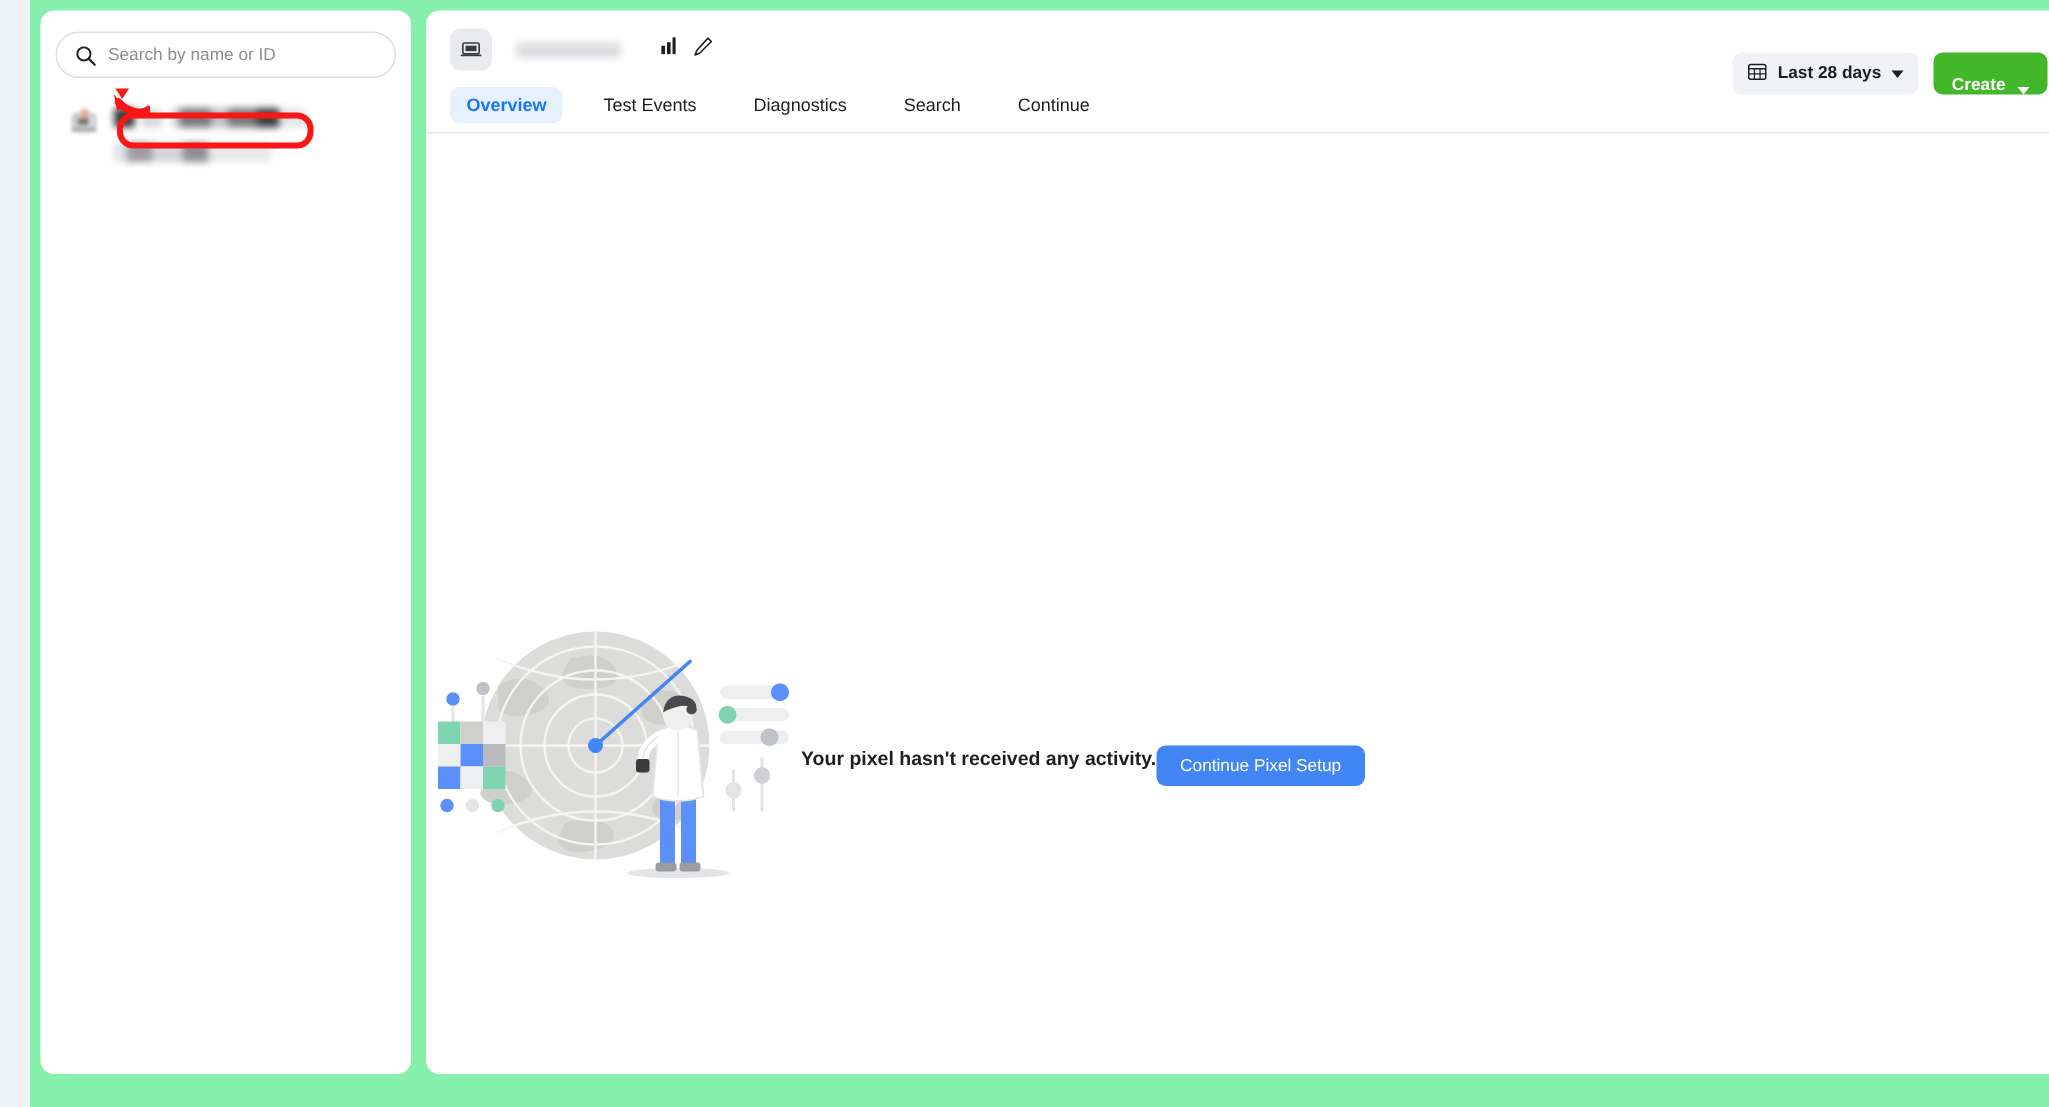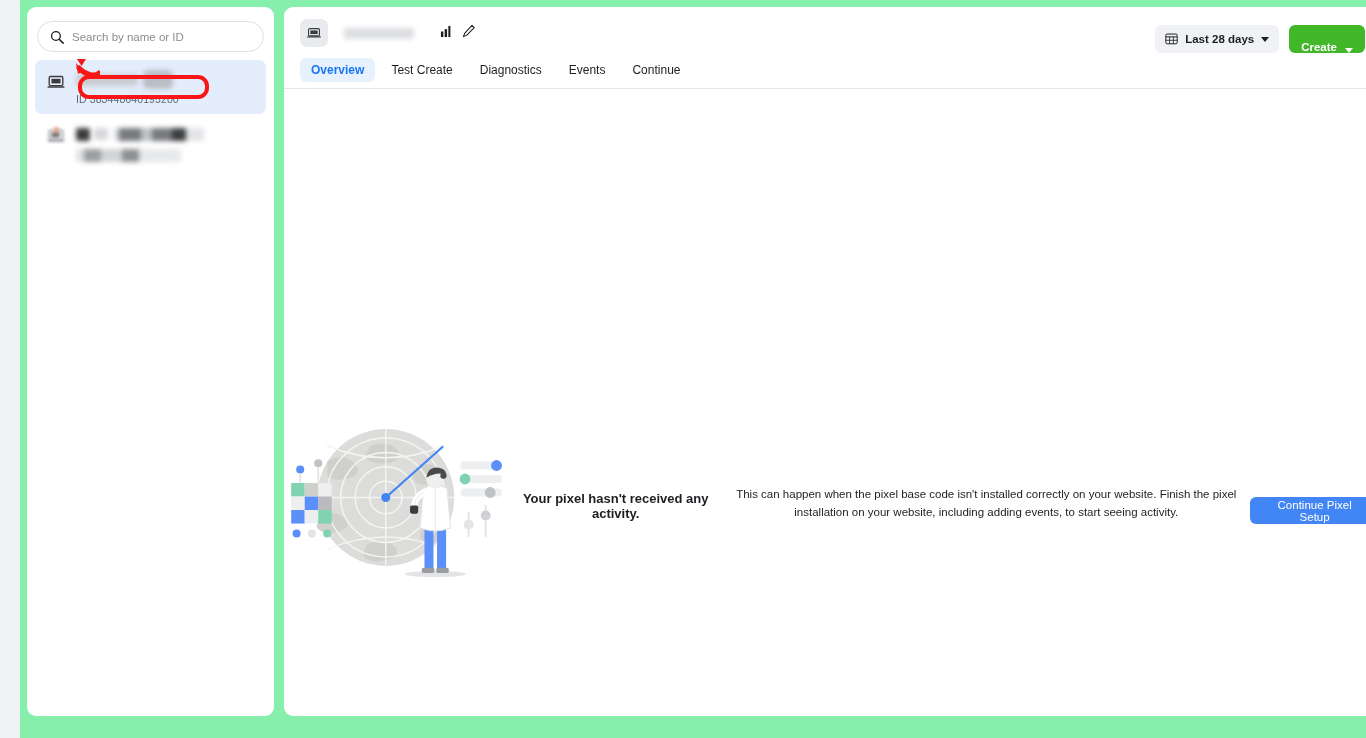--- a/index.html
+++ b/index.html
@@ -167,21 +167,21 @@
     background: #dcdee1;
     border-radius: 2px;
     filter: blur(2.6px);
     margin-left: 6px;
   }
   .title-icons { display: flex; align-items: center; gap: 9px; margin-left: 16px; }
 
   .head-right {
     position: absolute;
     right: 14px;
-    top: 18px;
+    top: 28px;
     display: flex;
     align-items: center;
     gap: 10px;
   }
   .date-btn {
     display: flex; align-items: center; gap: 7px;
     height: 28px;
     background: #f0f2f5;
     border-radius: 6px;
     padding: 0 10px;
@@ -209,21 +209,21 @@
     width: 0; height: 0;
     border-left: 4px solid transparent;
     border-right: 4px solid transparent;
     border-top: 5px solid currentColor;
     display: inline-block;
   }
 
   .tabs {
     display: flex;
     align-items: center;
-    gap: 5px;
+    gap: 16px;
     margin-top: 9px;
     padding-bottom: 6px;
   }
   .tab {
     font-size: 12px;
     color: #1c1e21;
     padding: 5px 11px;
     border-radius: 6px;
     cursor: pointer;
     white-space: nowrap;
@@ -290,35 +290,20 @@
         <svg width="14" height="14" viewBox="0 0 16 16">
           <circle cx="6.8" cy="6.8" r="5" fill="none" stroke="#1c1e21" stroke-width="1.5"></circle>
           <line x1="10.5" y1="10.5" x2="15" y2="15" stroke="#1c1e21" stroke-width="1.7" stroke-linecap="round"></line>
         </svg>
       </span>
       <input class="search-input" type="text" placeholder="Search by name or ID" style="">
     </div>
 
     <div class="pixel-list">
 
-      <div class="pixel-row selected">
-        <span class="pixel-icon">
-          <svg width="20" height="20" viewBox="0 0 22 22">
-            <rect x="3.5" y="5" width="15" height="10" rx="1.6" fill="none" stroke="#3a3b3c" stroke-width="1.5"></rect>
-            <rect x="6" y="7.5" width="10" height="5" fill="#3a3b3c"></rect>
-            <rect x="1.5" y="15.6" width="19" height="1.7" rx="0.8" fill="#3a3b3c"></rect>
-          </svg>
-        </span>
-        <div class="pixel-meta">
-          <div>
-            <span class="redact rd-name-a"></span><span class="redact rd-name-b"></span>
-          </div>
-          <div class="id-text">ID 383448640195200</div>
-        </div>
-      </div>
 
       <div class="pixel-row">
         <span class="pixel-icon">
           <svg width="20" height="20" viewBox="0 0 22 22" style="filter:blur(1.4px)">
             <rect x="3.5" y="5" width="15" height="10" rx="1.6" fill="none" stroke="#8a8d91" stroke-width="1.5"></rect>
             <rect x="6" y="7.5" width="9" height="5" fill="#6b6d70"></rect>
             <rect x="1.5" y="15.6" width="19" height="1.7" rx="0.8" fill="#8a8d91"></rect>
             <rect x="9" y="1" width="5" height="7" rx="1" fill="#e8a08a"></rect>
           </svg>
         </span>
@@ -388,23 +373,23 @@
         </button>
 
         <button class="create-btn">
           <span>Create</span>
           <span class="caret"></span>
         </button>
       </div>
 
       <div class="tabs">
         <div class="tab active">Overview</div>
-        <div class="tab">Test Create</div>
+        <div class="tab">Test Events</div>
         <div class="tab">Diagnostics</div>
-        <div class="tab">Events</div>
+        <div class="tab">Search</div>
         <div class="tab">Continue</div>
       </div>
 
       <div class="head-divider"></div>
     </div>
 
     <div class="empty-wrap">
 
       <svg class="illus" viewBox="0 0 250 185">
 
@@ -480,17 +465,16 @@
           <path d="M155 82 q-12 8 -10 18" fill="none" stroke="#e2e4e6" stroke-width="1"></path>
           <rect x="140" y="97" width="9" height="9" rx="2" fill="#3a3b3c"></rect>
 
           <circle cx="168" cy="68" r="10" fill="#f0efee"></circle>
           <path d="M158 66 q2 -13 14 -11 q10 2 8 11 q-4 -6 -12 -4 q-7 2 -10 4 z" fill="#4a4a4c"></path>
           <circle cx="177" cy="64" r="3.4" fill="#4a4a4c"></circle>
         </g>
       </svg>
 
       <div class="empty-title">Your pixel hasn't received any activity.</div>
-      <div class="empty-desc">This can happen when the pixel base code isn't installed correctly on your website. Finish the pixel installation on your website, including adding events, to start seeing activity.</div>
       <button class="setup-btn">Continue Pixel Setup</button>
     </div>
   </div>
 </div>
 
 </body></html>

